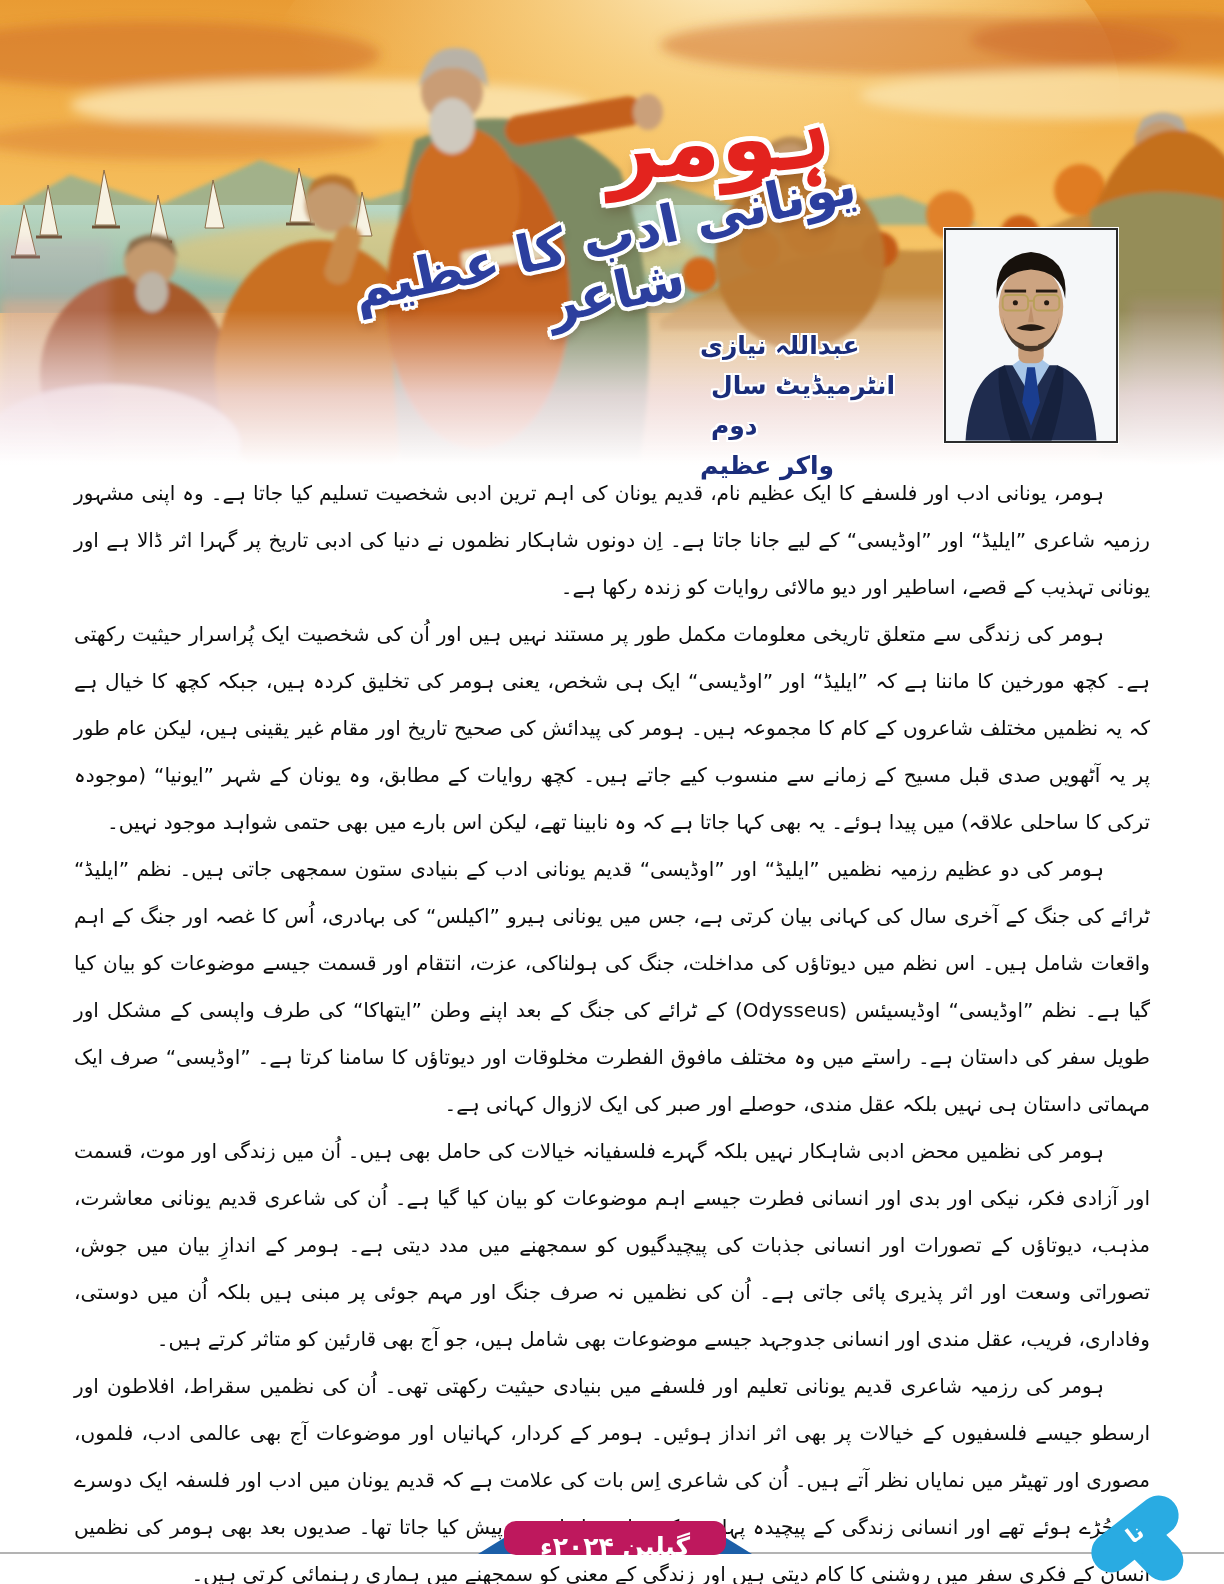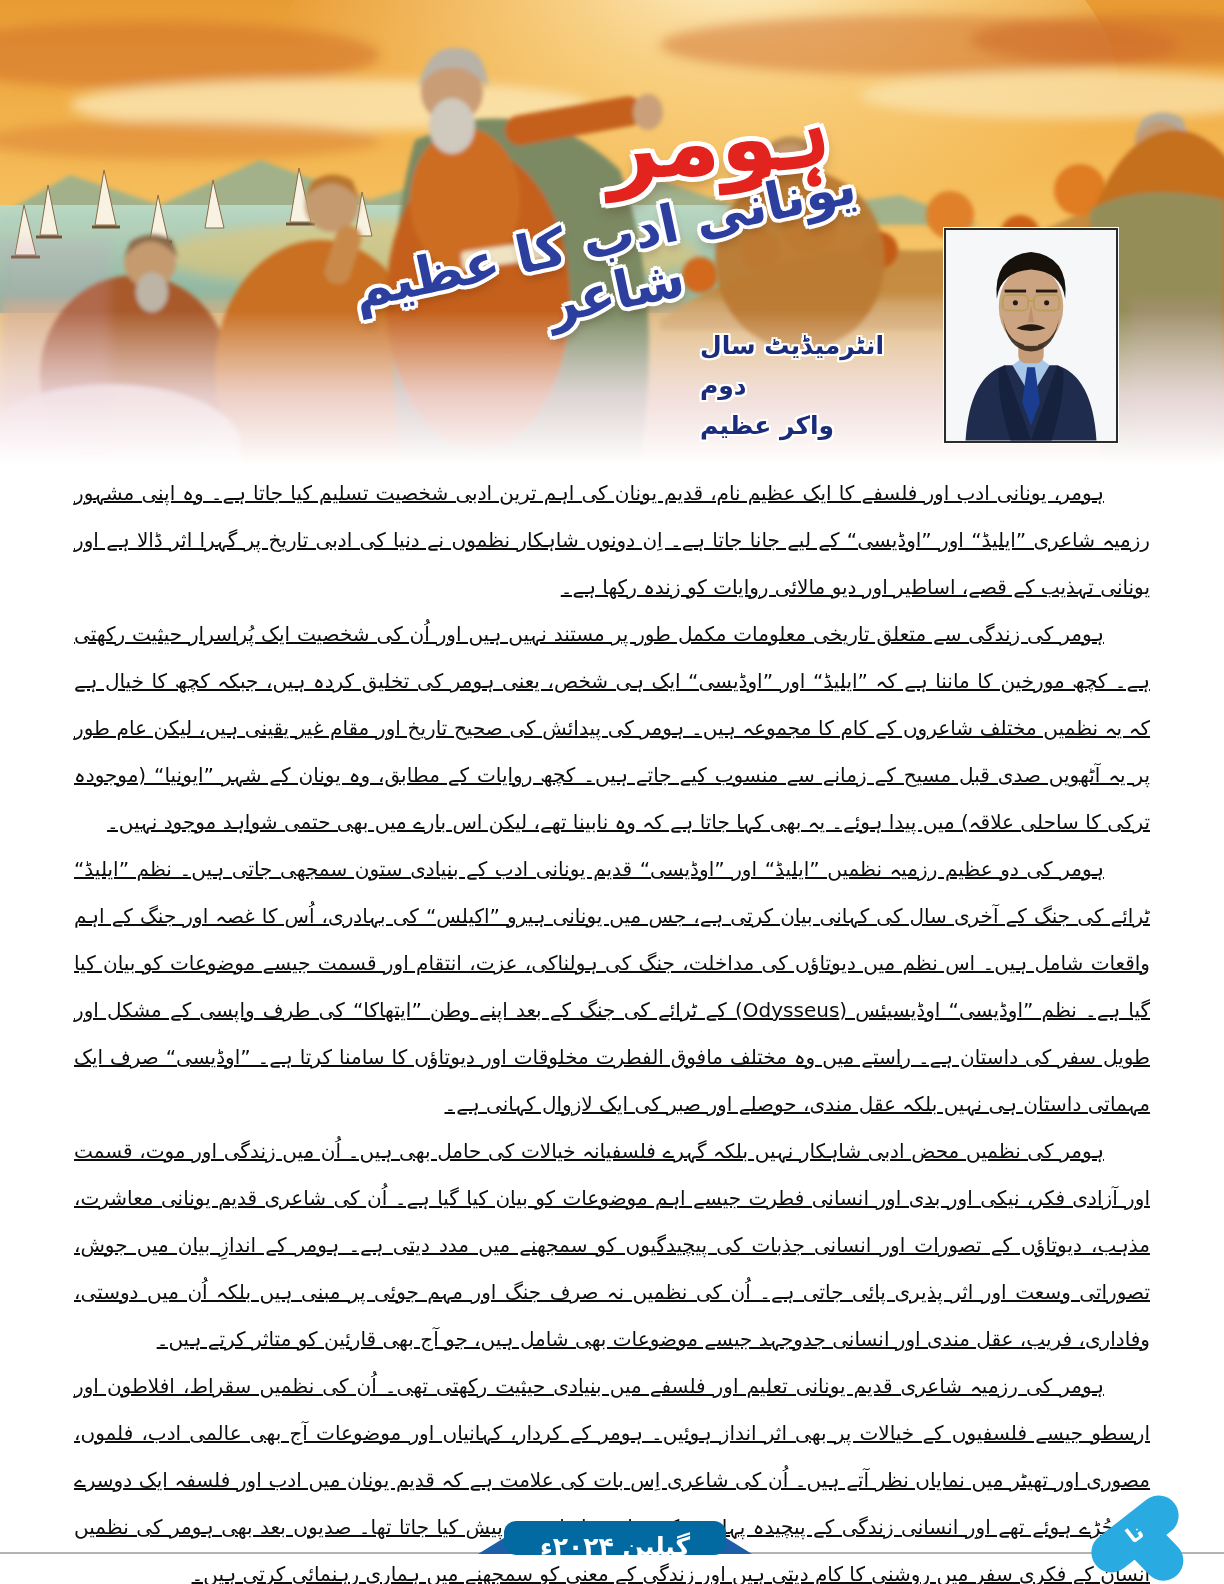--- a/index.html
+++ b/index.html
@@ -39,55 +39,54 @@
   .author-block {
     position:absolute; top:326px; left:700px; width:235px;
     text-align:left; z-index:4; direction:rtl;
   }
   .author-block div {
     font-size:25px; font-weight:700; color:#1b2d7a; line-height:40px;
     text-shadow:-2px -2px 0 #fff, 2px -2px 0 #fff, -2px 2px 0 #fff, 2px 2px 0 #fff,
                  0 -2px 0 #fff, 0 2px 0 #fff, -2px 0 0 #fff, 2px 0 0 #fff;
   }
   .author-name  { text-align:left; }
-  .author-class { text-align:left; }
+  .author-class { text-align:left;margin-left:11px; }
   .author-house { text-align:left; }
 
   
   .author-photo {
     position:absolute; top:228px; left:944px; width:174px; height:215px;
     border:2px solid #2b2b2b; background:#f3f5f7; z-index:5;
     box-shadow:0 0 0 1px #ffffff;
   }
   .author-photo svg { display:block; width:100%; height:100%; }
 
   
   .article {
     position:absolute; top:462px; left:0; width:1224px;
     padding:8px 74px 0 74px;
     direction:rtl;
   }
   .article p {
     font-size:20px; line-height:47px; color:#0d0d0d;
     text-align:justify; text-align-last:right;
     text-indent:46px;
-    text-decoration:underline;
   }
 
   
   .footer-line {
     position:absolute; top:1552px; left:0; width:1224px; height:2px;
     background:#b3b3b3; z-index:1;
   }
   .ribbon-fold { position:absolute; width:42px; height:26px; background:#1c5fa8; z-index:2; }
   .fold-left  { top:1528px; left:478px; clip-path:polygon(0 100%, 100% 0, 100% 100%); }
   .fold-right { top:1528px; left:710px; clip-path:polygon(0 0, 100% 100%, 0 100%); }
   .footer-banner {
     position:absolute; top:1521px; left:504px; width:222px; height:34px;
-    background:#0369a1; border-radius:12px; z-index:3;
+    background:#be185d; border-radius:12px; z-index:3;
     color:#ffffff; font-size:25px; font-weight:700;
     text-align:center; line-height:51px; direction:rtl;
   }
 
   
   .corner-logo { position:absolute; top:1492px; left:1085px; width:120px; height:92px; z-index:3; }
   .logo-arm1 {
     position:absolute; top:22px; left:0; width:100px; height:40px;
     background:#29abe2; border-radius:20px; transform:rotate(-38deg);
     color:#ffffff; font-size:21px; font-weight:700; text-align:center; line-height:40px;
@@ -222,20 +221,21 @@
       <rect x="0" y="240" width="110" height="225" fill="#cf9ec0" opacity="0.22" filter="url(#soft)"></rect>
       <rect x="1130" y="300" width="94" height="165" fill="#cf9ec0" opacity="0.18" filter="url(#soft)"></rect>
       <rect x="0" y="310" width="1224" height="155" fill="url(#fade)"></rect>
     </svg>
   </div>
 
   <div class="masthead-title">ہومر</div>
   <div class="masthead-subtitle">یونانی ادب کا عظیم شاعر</div>
 
   <div class="author-block">
+    <div class="author-name">عبداللہ نیازی</div>
     <div class="author-class">انٹرمیڈیٹ سال دوم</div>
     <div class="author-house">واکر عظیم</div>
   </div>
 
   <div class="author-photo">
     <svg viewBox="0 0 174 215">
       <rect x="0" y="0" width="174" height="215" fill="#f5f7f9"></rect>
 
       <path d="M20,215 Q24,150 60,138 L114,138 Q150,150 154,215 Z" fill="#1f2c4e"></path>
       <path d="M60,138 L87,215 L66,215 Q52,170 54,142 Z" fill="#16213d"></path>

